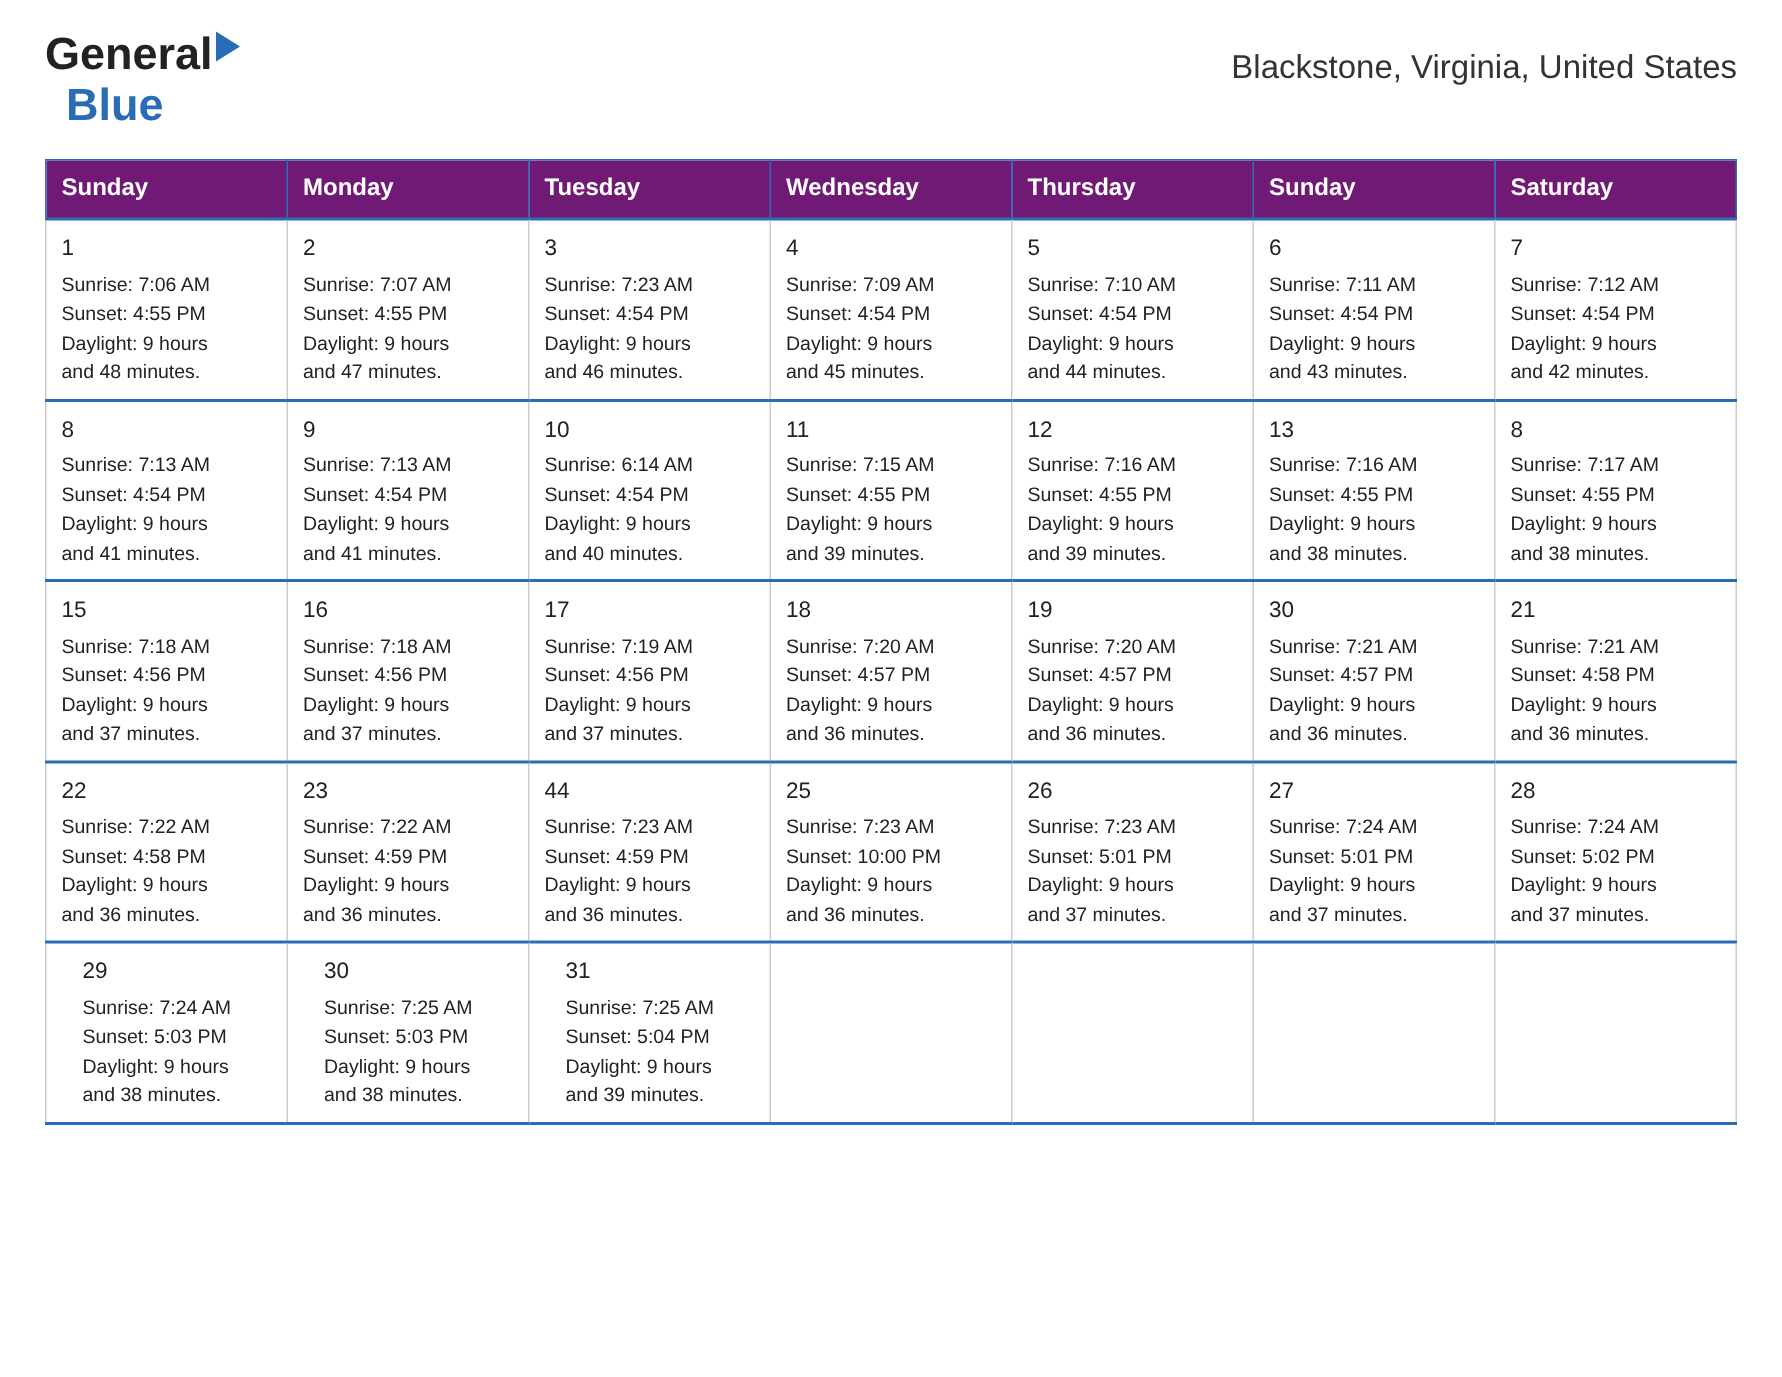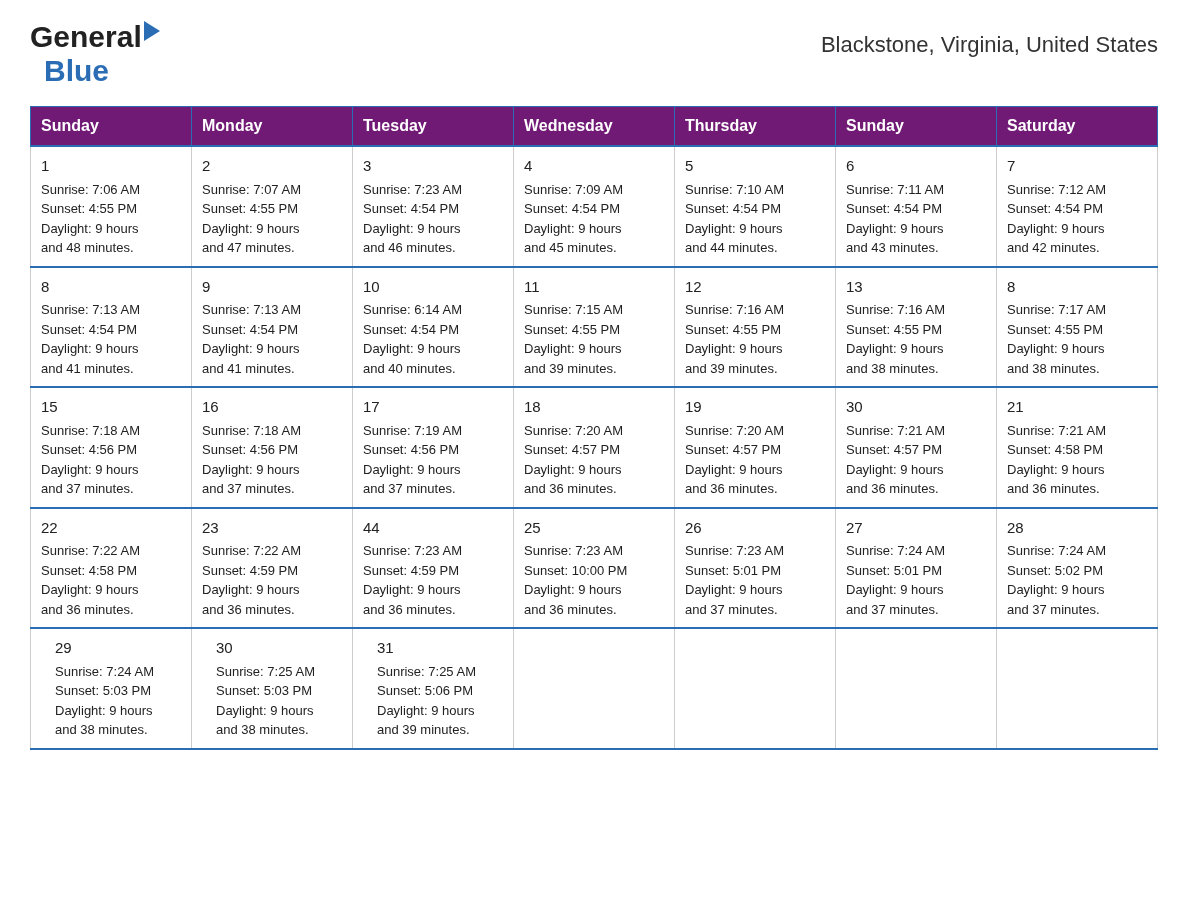--- a/index.html
+++ b/index.html
@@ -351,21 +351,21 @@
         <td>
         <span class="day-num">30</span>
         <span>Sunrise: 7:25 AM</span><br>
         <span>Sunset: 5:03 PM</span><br>
         <span>Daylight: 9 hours</span><br>
         <span>and 38 minutes.</span>
       </td>
         <td>
         <span class="day-num">31</span>
         <span>Sunrise: 7:25 AM</span><br>
-        <span>Sunset: 5:06 PM</span><br>
+        <span>Sunset: 5:04 PM</span><br>
         <span>Daylight: 9 hours</span><br>
         <span>and 39 minutes.</span>
       </td>
         <td class="empty-cell"></td>
         <td class="empty-cell"></td>
         <td class="empty-cell"></td>
         <td class="empty-cell"></td>
       </tr>
     </tbody>
 </table>

